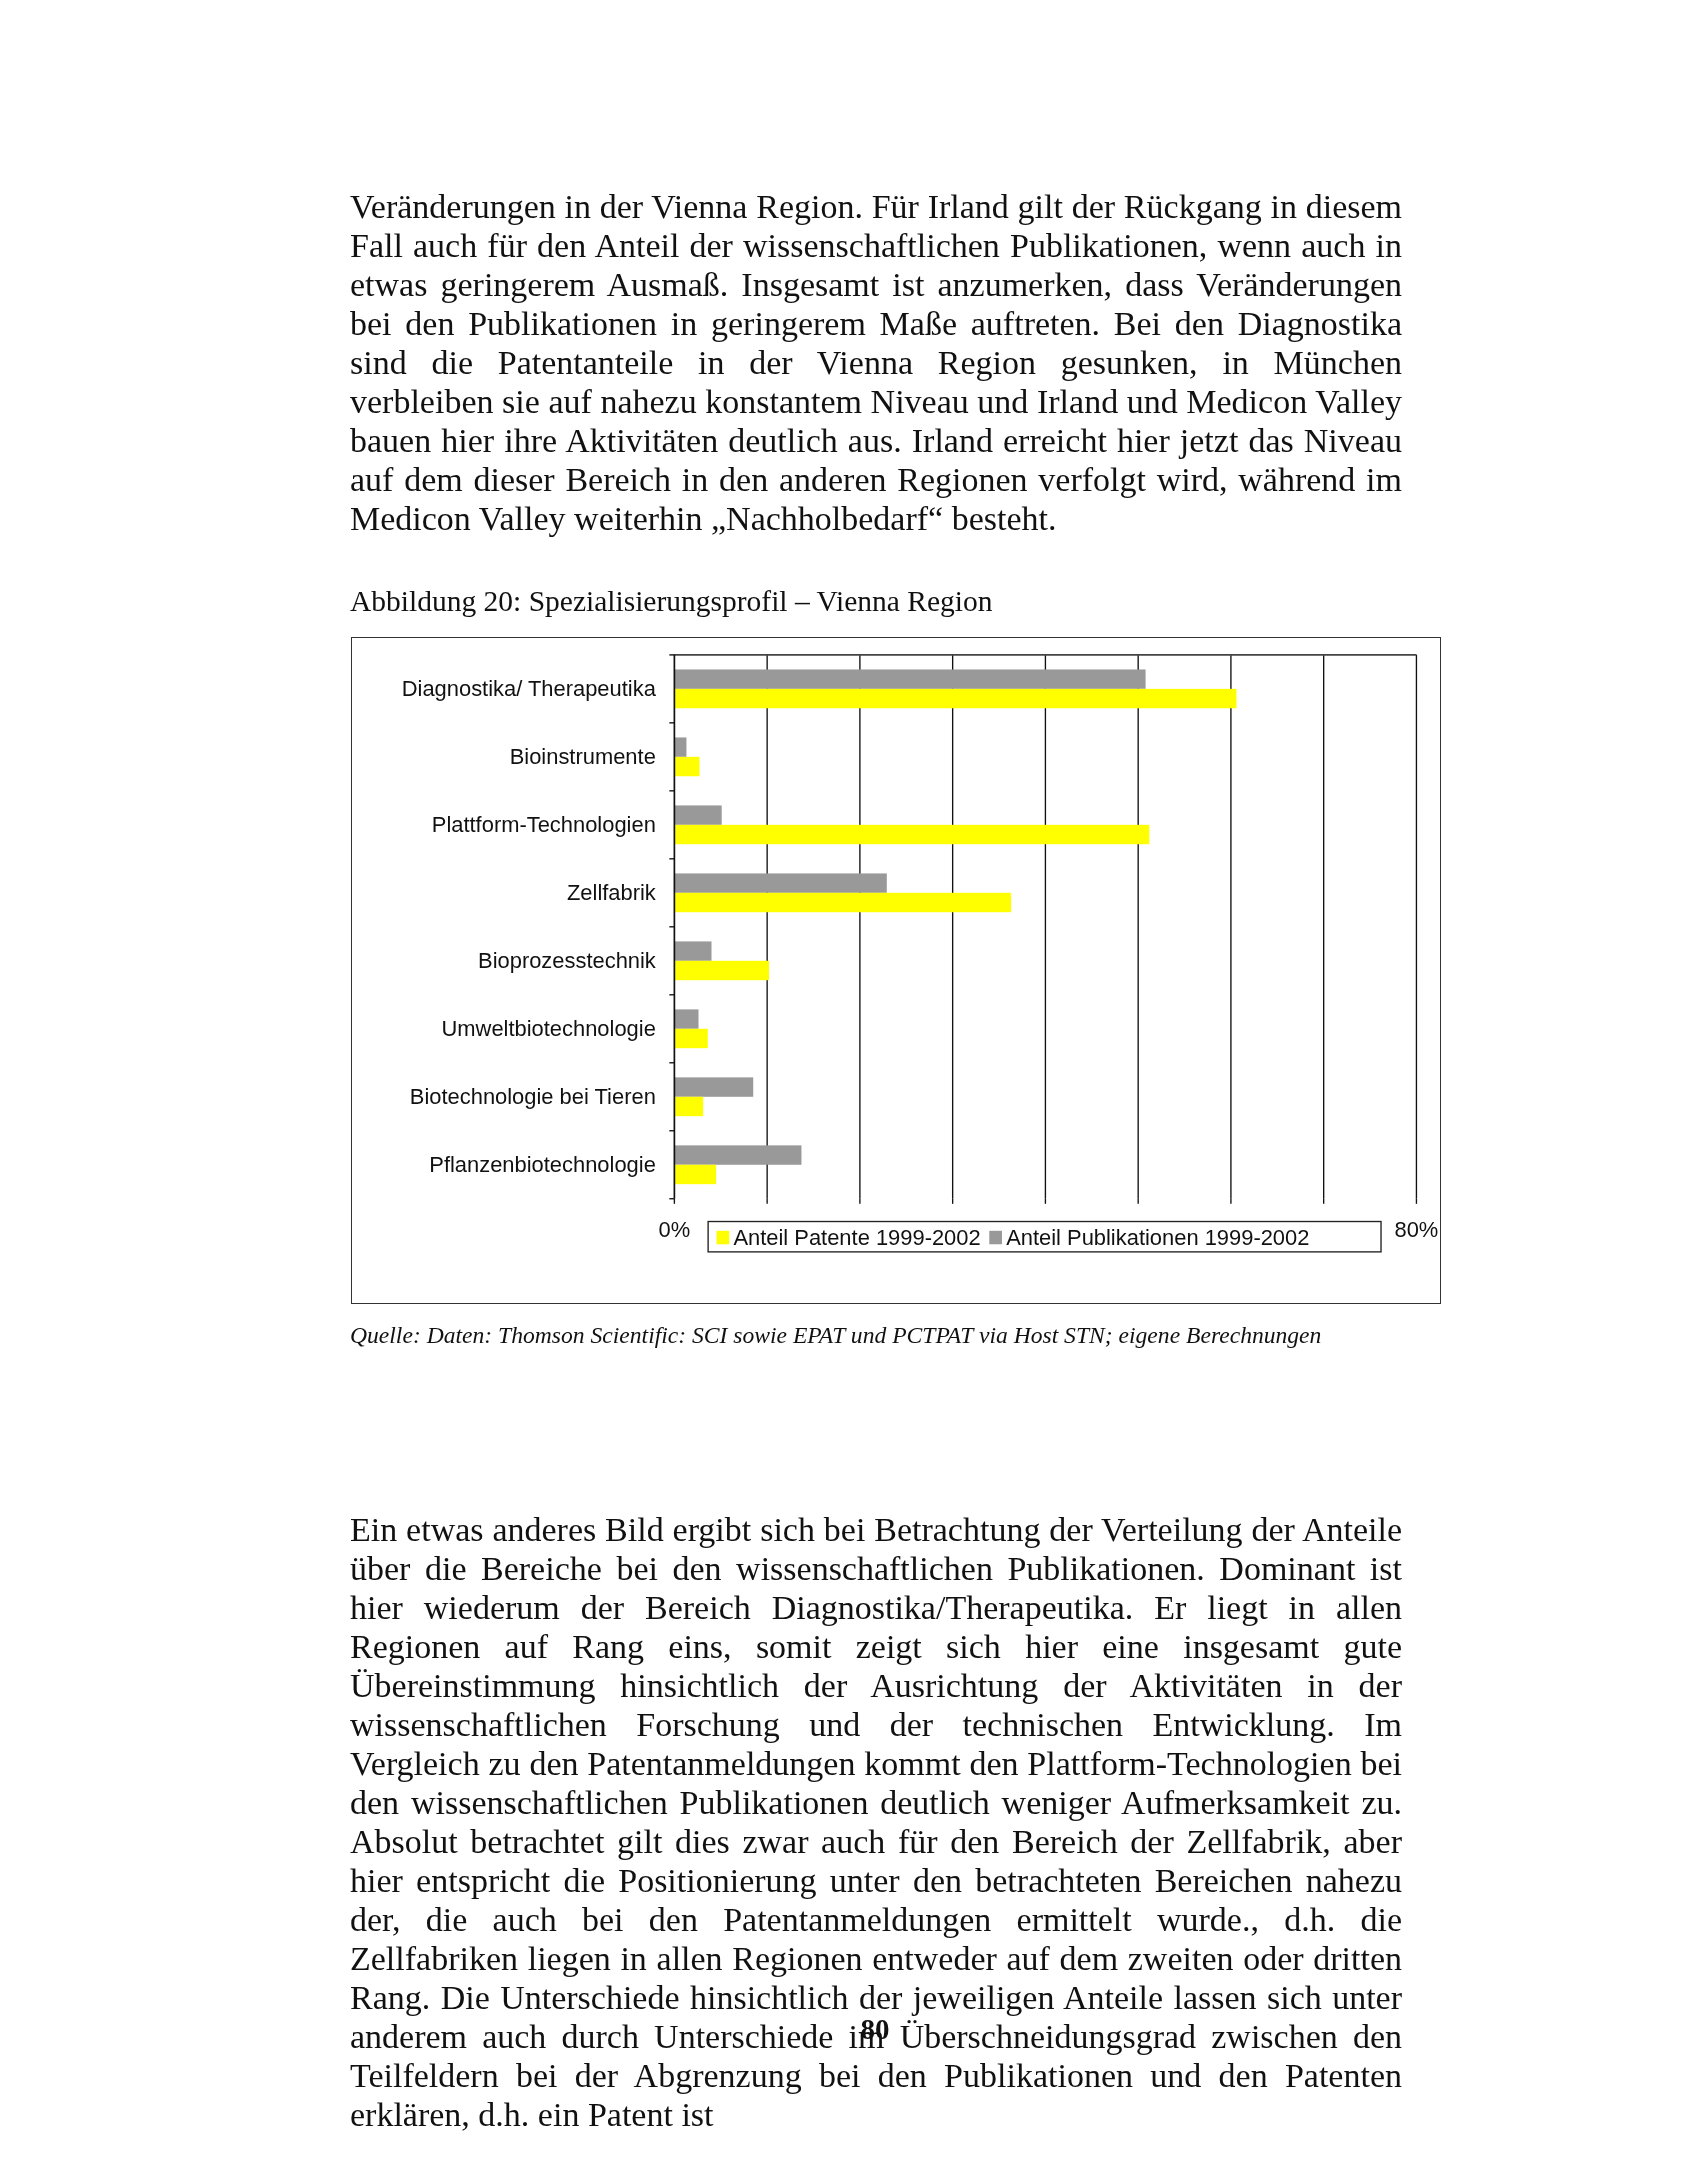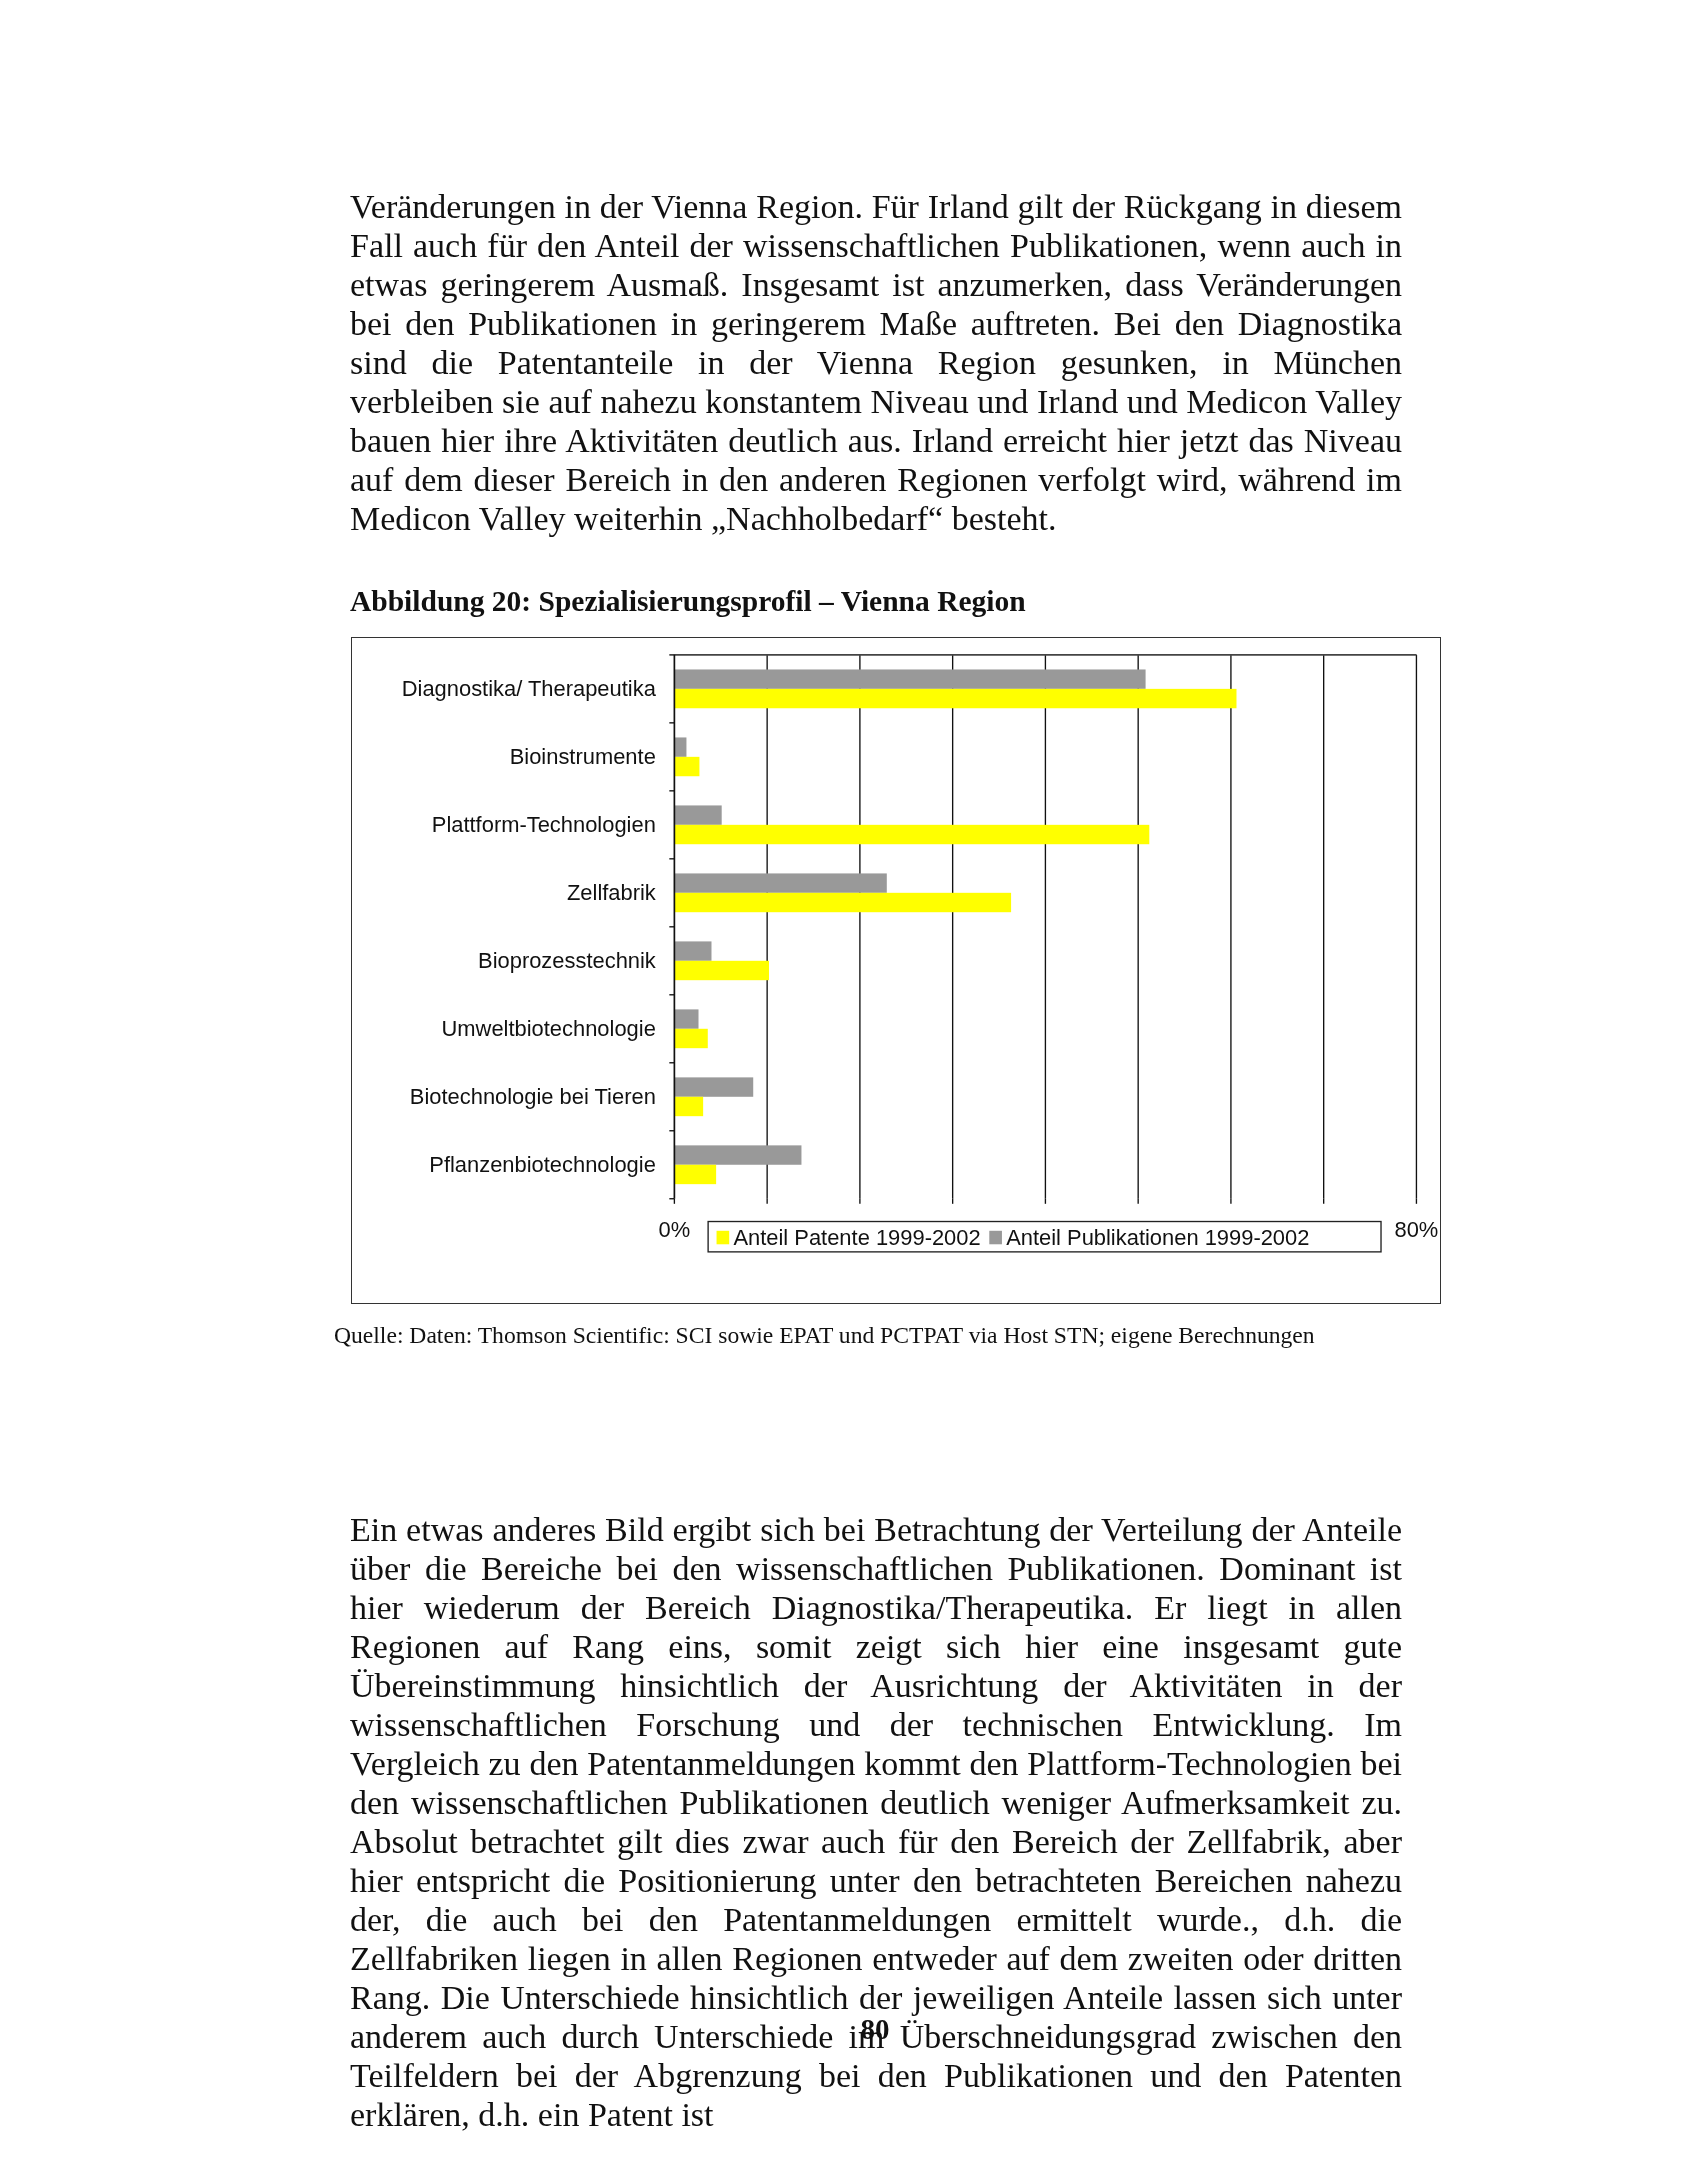--- a/index.html
+++ b/index.html
@@ -1,23 +1,23 @@
 <!DOCTYPE html>
 <html style="font-size:13.5px"><head>
 <meta charset="utf-8">
 <style>
   html, body { margin: 0; padding: 0; background: #ffffff; }
   body { width: 1687px; height: 2183px; position: relative; overflow: hidden; font-family: "Liberation Serif", "DejaVu Serif", serif; color: #111; }
   .para { position: absolute; left: 350px; width: 1052px; font-size: 34px; line-height: 39px; text-align: justify; text-align-last: left; margin: 0; }
   #para1 { top: 187px; }
   #para2 { top: 1490px; margin-top: 20px; }
-  .fig-title { position: absolute; left: 350px; top: 585px; font-size: 29.5px; font-weight: bold; margin: 0; }
+  .fig-title { position: absolute; left: 350px; top: 585px; font-size: 29.5px; font-weight: normal; margin: 0; }
   .chart-frame { position: absolute; left: 351px; top: 637px; width: 1090px; height: 667px; border: 1.7px solid #333; box-sizing: border-box; background: #fff; }
   .chart-frame svg { position: absolute; left: 0; top: 0; }
-  .source { position: absolute; left: 334px; top: 1316px; width: 1052px; font-size: 23.6px; line-height: 38px; text-align: justify; text-align-last: left; margin: 0; }
+  .source { position: absolute; left: 350px; top: 1316px; width: 1052px; font-size: 23.6px; line-height: 38px; font-style: italic; text-align: justify; text-align-last: left; margin: 0; }
   .page-num { position: absolute; left: 0; width: 1750px; top: 2013px; text-align: center; font-size: 29px; font-weight: bold; }
   .svg-text { font-family: "Liberation Sans", "DejaVu Sans", sans-serif; }
 </style>
 </head>
 <body>
 
 <p id="para1" class="para">Veränderungen in der Vienna Region. Für Irland gilt der Rückgang in diesem Fall auch für den Anteil der wissenschaftlichen Publikationen, wenn auch in etwas geringerem Ausmaß. Insgesamt ist anzumerken, dass Veränderungen bei den Publikationen in geringerem Maße auftreten. Bei den Diagnostika sind die Patentanteile in der Vienna Region gesunken, in München verbleiben sie auf nahezu konstantem Niveau und Irland und Medicon Valley bauen hier ihre Aktivitäten deutlich aus. Irland erreicht hier jetzt das Niveau auf dem dieser Bereich in den anderen Regionen verfolgt wird, während im Medicon Valley weiterhin „Nachholbedarf“ besteht.</p>
 
 <h3 class="fig-title">Abbildung 20: Spezialisierungsprofil – Vienna Region</h3>
 

